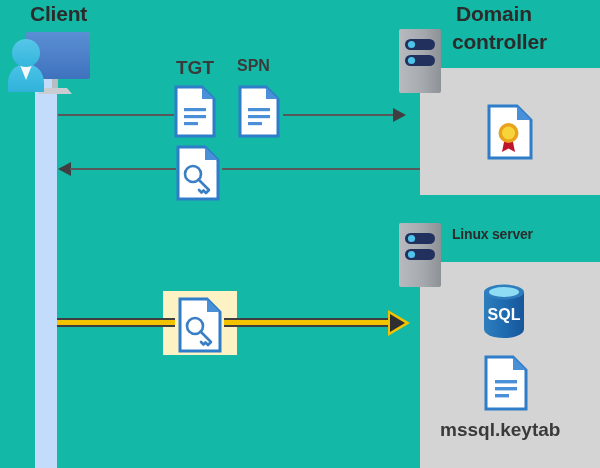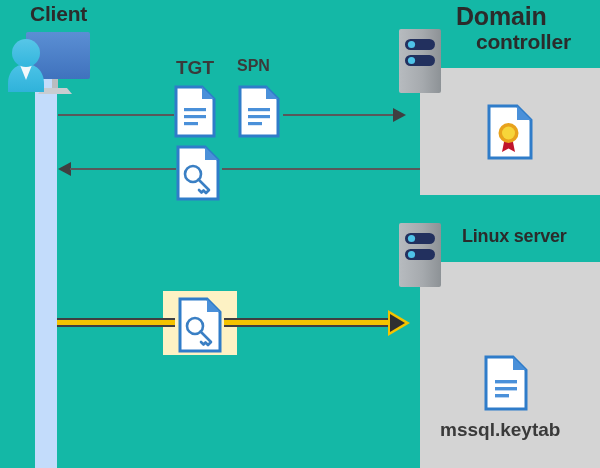--- a/index.html
+++ b/index.html
@@ -191,22 +191,22 @@
         </linearGradient>
       </defs>
       <rect x="1" y="1" width="42" height="64" rx="2" fill="url(#rackGradA)"></rect>
       <rect x="7" y="11" width="30" height="11" rx="5.5" fill="#22305e"></rect>
       <circle cx="13.5" cy="16.5" r="3.6" fill="#4fc3e8"></circle>
       <rect x="7" y="27" width="30" height="11" rx="5.5" fill="#22305e"></rect>
       <circle cx="13.5" cy="32.5" r="3.6" fill="#4fc3e8"></circle>
     </svg>
   </div>
 
-  <div class="abs title-bold" style="left:456px; top:2px; font-size:25px;">Domain</div>
-  <div class="abs title-bold" style="left:476px; top:30px; font-size:21px;">controller</div>
+  <div class="abs title-bold" style="left:456px; top:2px; font-size:21px;">Domain</div>
+  <div class="abs title-bold" style="left:452px; top:30px; font-size:21px;">controller</div>
 
   <div class="abs" style="left:487px; top:104px; width:46px; height:56px;">
     <svg width="46" height="56" viewBox="0 0 46 56">
       <path d="M2 2 L30 2 L44 16 L44 54 L2 54 Z" fill="#ffffff" stroke="#2f7cc9" stroke-width="3"></path>
       <path d="M30 2 L44 16 L30 16 Z" fill="#4a90d9"></path>
       <path d="M18 33 L15 48 L21.5 44.5 L28 48 L25 33 Z" fill="#c0142b"></path>
       <circle cx="21.5" cy="29" r="10" fill="#e8a21c"></circle>
       <circle cx="21.5" cy="29" r="6.5" fill="#f7d53a"></circle>
     </svg>
   </div>
@@ -221,22 +221,37 @@
         </linearGradient>
       </defs>
       <rect x="1" y="1" width="42" height="64" rx="2" fill="url(#rackGradB)"></rect>
       <rect x="7" y="11" width="30" height="11" rx="5.5" fill="#22305e"></rect>
       <circle cx="13.5" cy="16.5" r="3.6" fill="#4fc3e8"></circle>
       <rect x="7" y="27" width="30" height="11" rx="5.5" fill="#22305e"></rect>
       <circle cx="13.5" cy="32.5" r="3.6" fill="#4fc3e8"></circle>
     </svg>
   </div>
 
-  <div class="abs title-bold" style="left:452px; top:226px; font-size:18px;margin-left:10px;">Linux server</div>
-
+  <div class="abs title-bold" style="left:452px; top:226px; font-size:14px;">Linux server</div>
+
+  <div class="abs" style="left:478px; top:283px; width:52px; height:56px;">
+    <svg width="52" height="56" viewBox="0 0 52 56">
+      <defs>
+        <linearGradient id="sqlBody" x1="0" y1="0" x2="1" y2="0">
+          <stop offset="0%" stop-color="#2e7ebd"></stop>
+          <stop offset="50%" stop-color="#1f6bb0"></stop>
+          <stop offset="100%" stop-color="#17569a"></stop>
+        </linearGradient>
+      </defs>
+      <path d="M6 9 L6 46 C6 51 14 55 26 55 C38 55 46 51 46 46 L46 9 Z" fill="url(#sqlBody)"></path>
+      <ellipse cx="26" cy="9" rx="20" ry="7.5" fill="#2e7ebd"></ellipse>
+      <ellipse cx="26" cy="9" rx="15" ry="5" fill="#8fdcf5"></ellipse>
+      <text x="26" y="37" font-family="'Liberation Sans', sans-serif" font-size="16" font-weight="bold" fill="#ffffff" text-anchor="middle">SQL</text>
+    </svg>
+  </div>
 
   <div class="abs" style="left:484px; top:355px; width:44px; height:56px;">
     <svg width="44" height="56" viewBox="0 0 44 56">
       <path d="M2 2 L29 2 L42 15 L42 54 L2 54 Z" fill="#ffffff" stroke="#2f7cc9" stroke-width="3"></path>
       <path d="M29 2 L42 15 L29 15 Z" fill="#4a90d9"></path>
       <rect x="11" y="25" width="22" height="3.4" fill="#4a90d9"></rect>
       <rect x="11" y="32" width="22" height="3.4" fill="#4a90d9"></rect>
       <rect x="11" y="39" width="14" height="3.4" fill="#4a90d9"></rect>
     </svg>
   </div>

